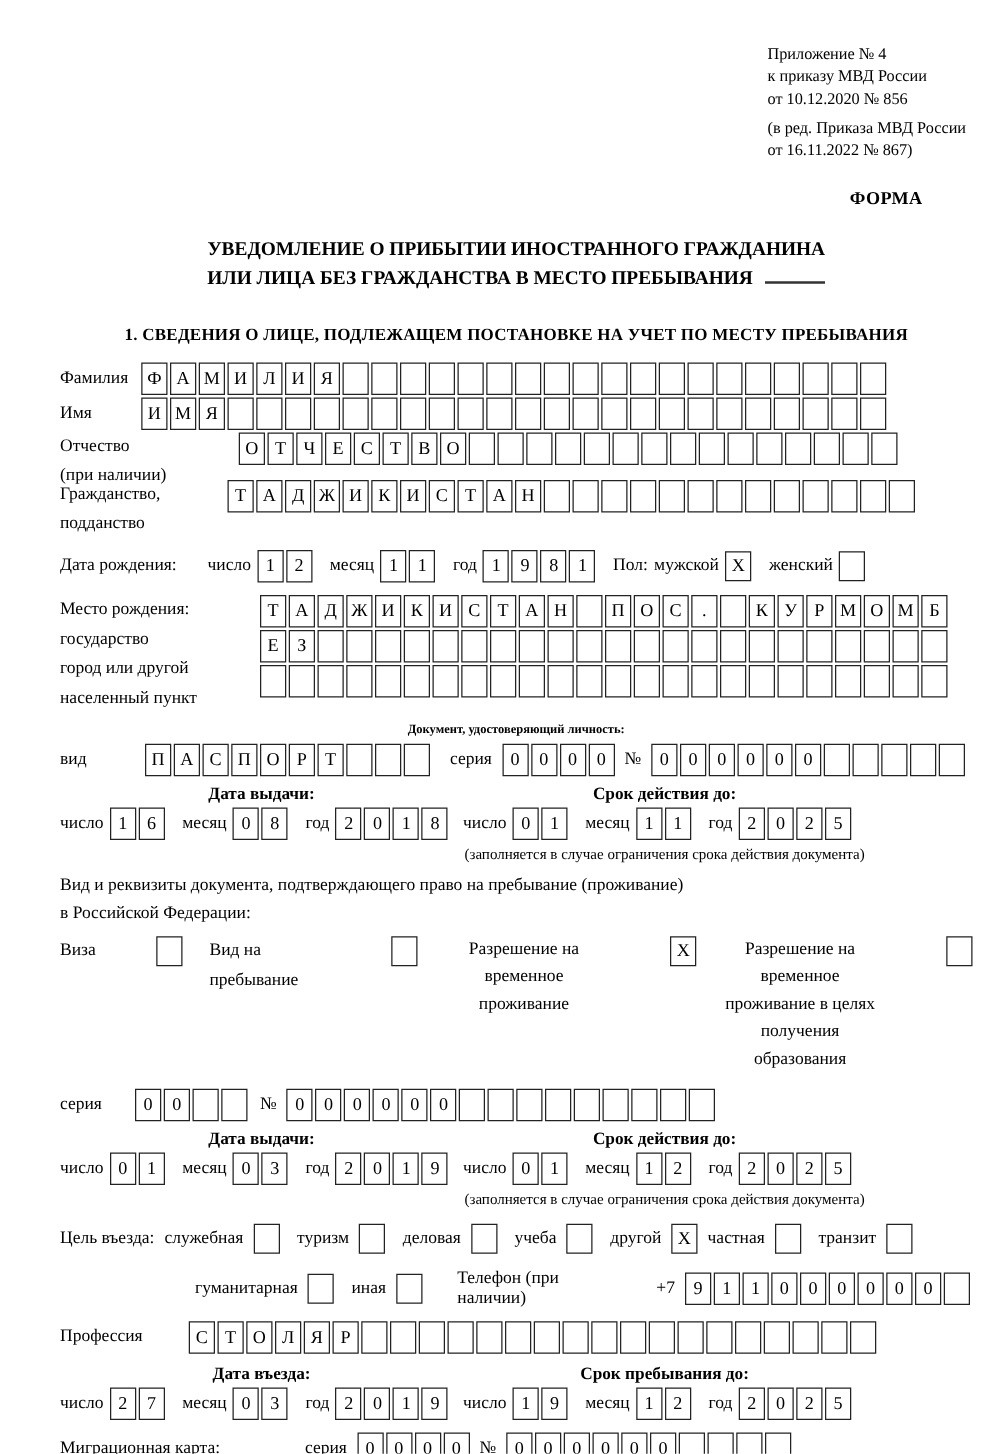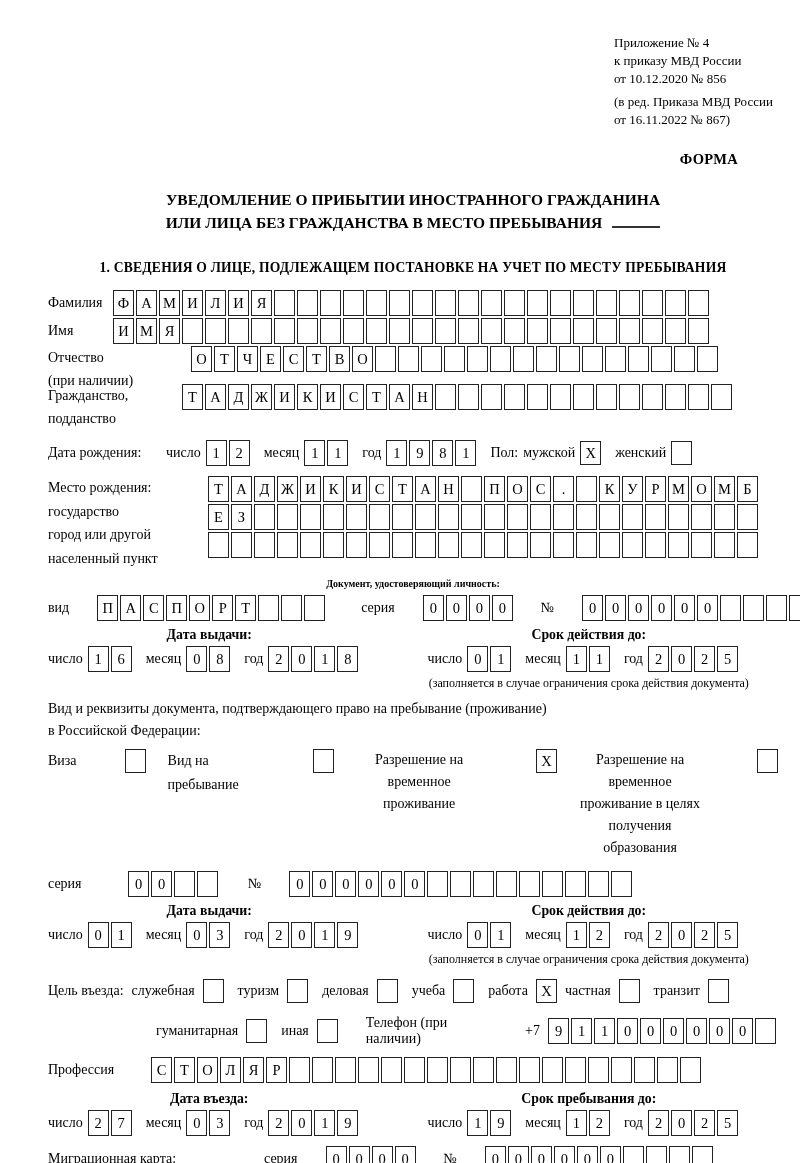--- a/index.html
+++ b/index.html
@@ -39,35 +39,35 @@
   
   .row { display:flex; align-items:flex-start; }
   .flabel { flex:none; line-height:26px; }
   .w65 { width:65px; } .w143 { width:143px; } .w134 { width:134px; } .w152 { width:160px; }
   .mt14 { margin-top:14px; } .mt2 { margin-top:2px; } .mt6 { margin-top:6px; } .mt10 { margin-top:10px; }
   .two-line { line-height:23px; }
   .stack > .cells { margin-bottom:2px; }
   .multi-label { line-height:23.5px; }
 
   
-  .date-pair { display:flex; justify-content:space-between; margin-top:6px; padding-right:28px; }
+  .date-pair { display:flex; margin-top:6px; padding-right:28px; }
   .dcol { display:flex; flex-direction:column; }
   .dcol.right { align-items:center; }
   .dhead { text-align:center; font-weight:bold; font-size:13.8px; margin-bottom:3px; }
   .dgroup { display:flex; align-items:center; }
   .dlbl { margin-right:5px; }
   .dgroup .cells { margin-right:10px; }
   .dgroup .dlbl2 { margin-left:2px; margin-right:5px; }
   .dnote { font-size:12px; white-space:nowrap; margin-top:4px; }
 
   
   .center-bold { text-align:center; font-weight:bold; font-size:10px; margin-top:8px; }
 
   
-  .inline-row { display:flex; align-items:center;gap:20px; }
+  .inline-row { display:flex; align-items:center; }
   .inline-row .lbl { margin-right:8px; line-height:26px; }
 
   
   .visa-row { display:flex; align-items:flex-start; margin-top:10px; }
   .opt { display:flex; align-items:flex-start;gap:44px; }
   .opt .olabel { line-height:24px; }
   .opt .olabel.center { text-align:center; line-height:22px; }
   .opt .cb { margin-left:10px; margin-top:0; }
 
   
@@ -537,21 +537,21 @@
   <div class="purpose-row">
     <span class="pl">Цель въезда:</span>
     <span class="pl">служебная</span>
     <span class="cb"></span>
     <span class="pl">туризм</span>
     <span class="cb"></span>
     <span class="pl">деловая</span>
     <span class="cb"></span>
     <span class="pl">учеба</span>
     <span class="cb"></span>
-    <span class="pl">работа</span>
+    <span class="pl">другой</span>
     <span class="cb" style="margin-right:8px">X</span>
     <span class="pl">частная</span>
     <span class="cb"></span>
     <span class="pl">транзит</span>
     <span class="cb" style="margin-right:0"></span>
   </div>
 
   <div class="purpose-row" style="padding-left:108px">
     <span class="pl">гуманитарная</span>
     <span class="cb"></span>

